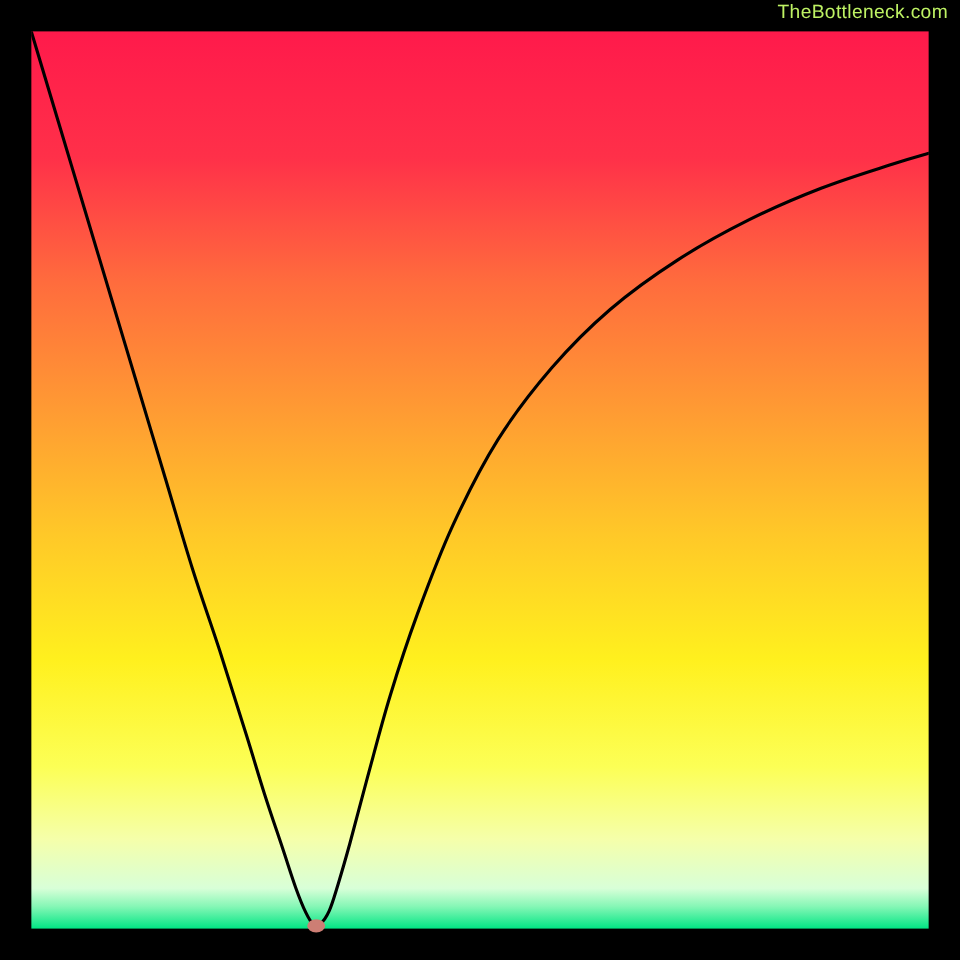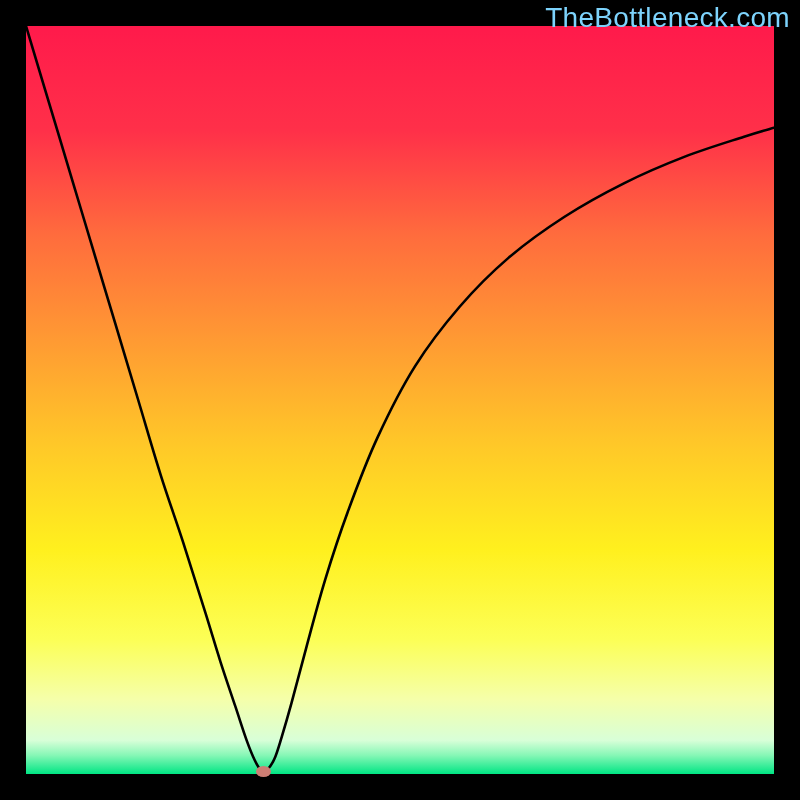--- a/index.html
+++ b/index.html
@@ -23,22 +23,22 @@
     position: absolute;
     left: 26px;
     top: 26px;
     width: 748px;
     height: 748px;
   }
   .watermark {
     position: absolute;
     top: 2px;
     right: 10px;
-    color: #7dd3fc;
-    font-size: 28px;
+    color: #bef264;
+    font-size: 16px;
     font-weight: 500;
     letter-spacing: 0.3px;
   }
   .marker {
     position: absolute;
     width: 15px;
     height: 11px;
     background: #cd7e74;
     border-radius: 50%;
   }

